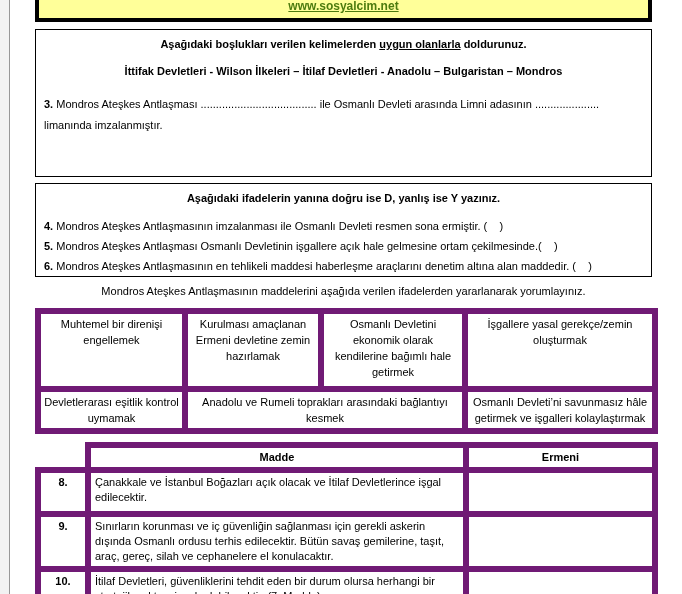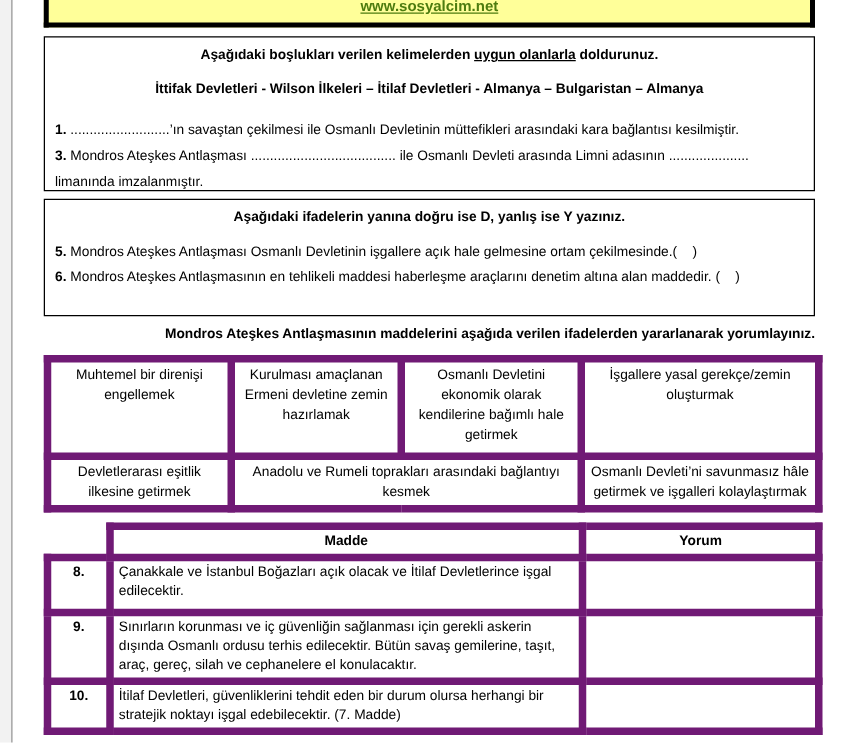--- a/index.html
+++ b/index.html
@@ -40,43 +40,43 @@
     color: #4d7c0f;
     text-decoration: underline;
     cursor: pointer;
   }
   .box {
     box-sizing: border-box;
     border: 1px solid #000;
     padding: 2px 8px 0 8px;
     background: #fff;
   }
-  .box1 { margin-top: 7px; height: 124px; }
+  .box1 { margin-top: 7px; height: 148px; }
   .box2 { margin-top: 6px; height: 94px; }
   .box-title {
     text-align: center;
     font-weight: bold;
     line-height: 21px;
     margin-top: 2px;
   }
   .word-bank {
     text-align: center;
     font-weight: bold;
     line-height: 21px;
     margin-top: 6px;
   }
   .q-list1 { margin-top: 12px; }
   .q-list2 { margin-top: 7px; }
   .q { line-height: 21px; }
   .box2 .q { line-height: 20px; }
   .q .qtext { white-space: pre-wrap; }
   .qnum { font-weight: bold; }
   .heading {
-    text-align: right;
-    font-weight: bold;
+    text-align: center;
+    font-weight: normal;
     line-height: 21px;
     margin-top: 4px;
   }
   table { border-collapse: collapse; width: 617px; table-layout: fixed; }
   td, th { border: 6px solid #701a75; vertical-align: top; }
   .phrase-table { margin-top: 6px; }
   .phrase-table td {
     text-align: center;
     line-height: 16px;
     padding: 2px 3px;
@@ -110,30 +110,30 @@
 <div class="gutter"></div>
 
 <div class="content">
 
   <div class="banner">
     <span class="banner-link">www.sosyalcim.net</span>
   </div>
 
   <div class="box box1">
     <div class="box-title"><span>Aşağıdaki boşlukları verilen kelimelerden </span><u>uygun olanlarla</u><span> doldurunuz.</span></div>
-    <div class="word-bank">İttifak Devletleri - Wilson İlkeleri – İtilaf Devletleri - Almanya – Bulgaristan – Almanya</div>
+    <div class="word-bank">İttifak Devletleri - Wilson İlkeleri – İtilaf Devletleri - Anadolu – Bulgaristan – Mondros</div>
     <div class="q-list1">
-      <div class="q"><span class="qnum">1.</span><span class="qtext"> ..........................’ın savaştan çekilmesi ile Osmanlı Devletinin müttefikleri arasındaki kara bağlantısı kesilmiştir.</span></div>
       <div class="q"><span class="qnum">3.</span><span class="qtext"> Mondros Ateşkes Antlaşması ...................................... ile Osmanlı Devleti arasında Limni adasının ..................... limanında imzalanmıştır.</span></div>
     </div>
   </div>
 
   <div class="box box2">
     <div class="box-title">Aşağıdaki ifadelerin yanına doğru ise D, yanlış ise Y yazınız.</div>
     <div class="q-list2">
+      <div class="q"><span class="qnum">4.</span><span class="qtext"> Mondros Ateşkes Antlaşmasının imzalanması ile Osmanlı Devleti resmen sona ermiştir. (    )</span></div>
       <div class="q"><span class="qnum">5.</span><span class="qtext"> Mondros Ateşkes Antlaşması Osmanlı Devletinin işgallere açık hale gelmesine ortam çekilmesinde.(    )</span></div>
       <div class="q"><span class="qnum">6.</span><span class="qtext"> Mondros Ateşkes Antlaşmasının en tehlikeli maddesi haberleşme araçlarını denetim altına alan maddedir. (    )</span></div>
     </div>
   </div>
 
   <div class="heading">Mondros Ateşkes Antlaşmasının maddelerini aşağıda verilen ifadelerden yararlanarak yorumlayınız.</div>
 
   <table class="phrase-table">
     <colgroup>
         <col style="width:147px">
@@ -142,38 +142,38 @@
         <col style="width:190px">
       </colgroup>
     <tbody>
         <tr class="pt-r1">
       <td>Muhtemel bir direnişi engellemek</td>
       <td>Kurulması amaçlanan Ermeni devletine zemin hazırlamak</td>
       <td>Osmanlı Devletini ekonomik olarak kendilerine bağımlı hale getirmek</td>
       <td>İşgallere yasal gerekçe/zemin oluşturmak</td>
     </tr>
     <tr class="pt-r2">
-      <td>Devletlerarası eşitlik ilkesine getirmek</td>
+      <td>Devletlerarası eşitlik kontrol uymamak</td>
       <td colspan="2">Anadolu ve Rumeli toprakları arasındaki bağlantıyı kesmek</td>
       <td>Osmanlı Devleti’ni savunmasız hâle getirmek ve işgalleri kolaylaştırmak</td>
     </tr>
   </tbody>
     </table>
 
   <table class="madde-table">
     <colgroup>
         <col style="width:50px">
         <col style="width:378px">
         <col style="width:189px">
       </colgroup>
     <tbody>
         <tr>
       <td class="ghost-cell"></td>
       <th>Madde</th>
-      <th>Yorum</th>
+      <th>Ermeni</th>
     </tr>
     <tr class="r8">
       <td class="num-cell">8.</td>
       <td class="madde-cell">Çanakkale ve İstanbul Boğazları açık olacak ve İtilaf Devletlerince işgal edilecektir.</td>
       <td></td>
     </tr>
     <tr class="r9">
       <td class="num-cell">9.</td>
       <td class="madde-cell">Sınırların korunması ve iç güvenliğin sağlanması için gerekli askerin dışında Osmanlı ordusu terhis edilecektir. Bütün savaş gemilerine, taşıt, araç, gereç, silah ve cephanelere el konulacaktır.</td>
       <td></td>

